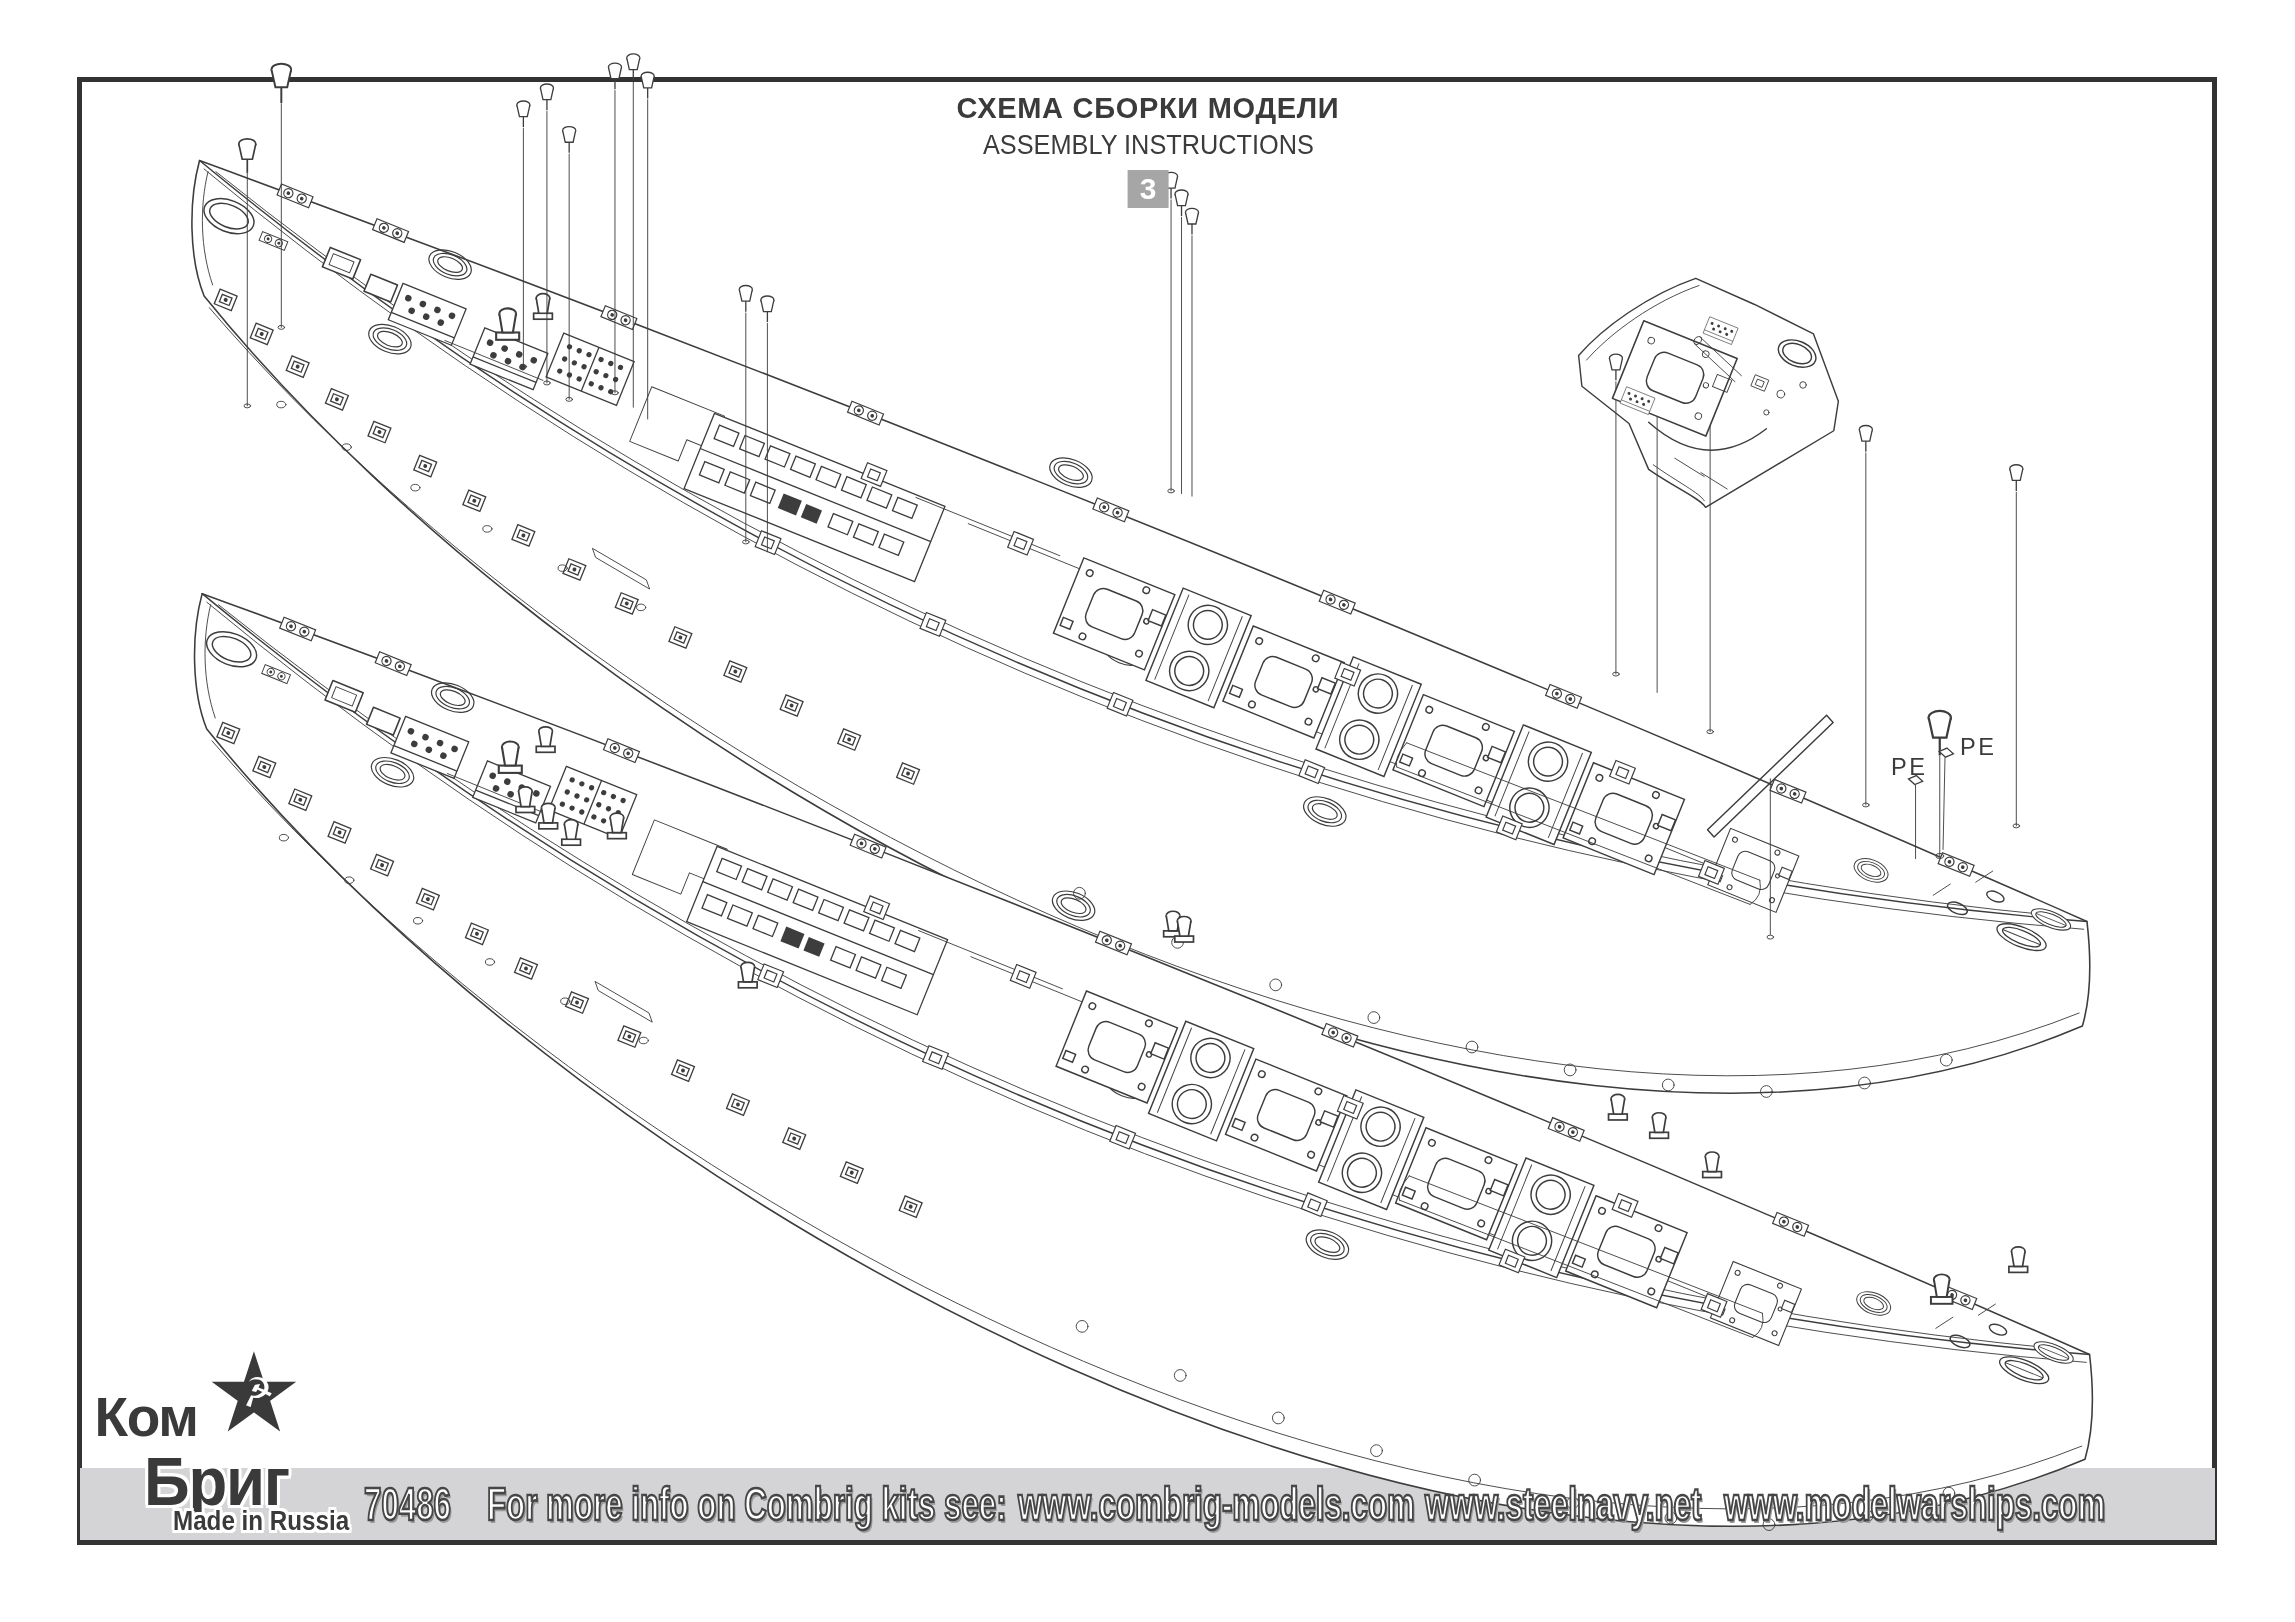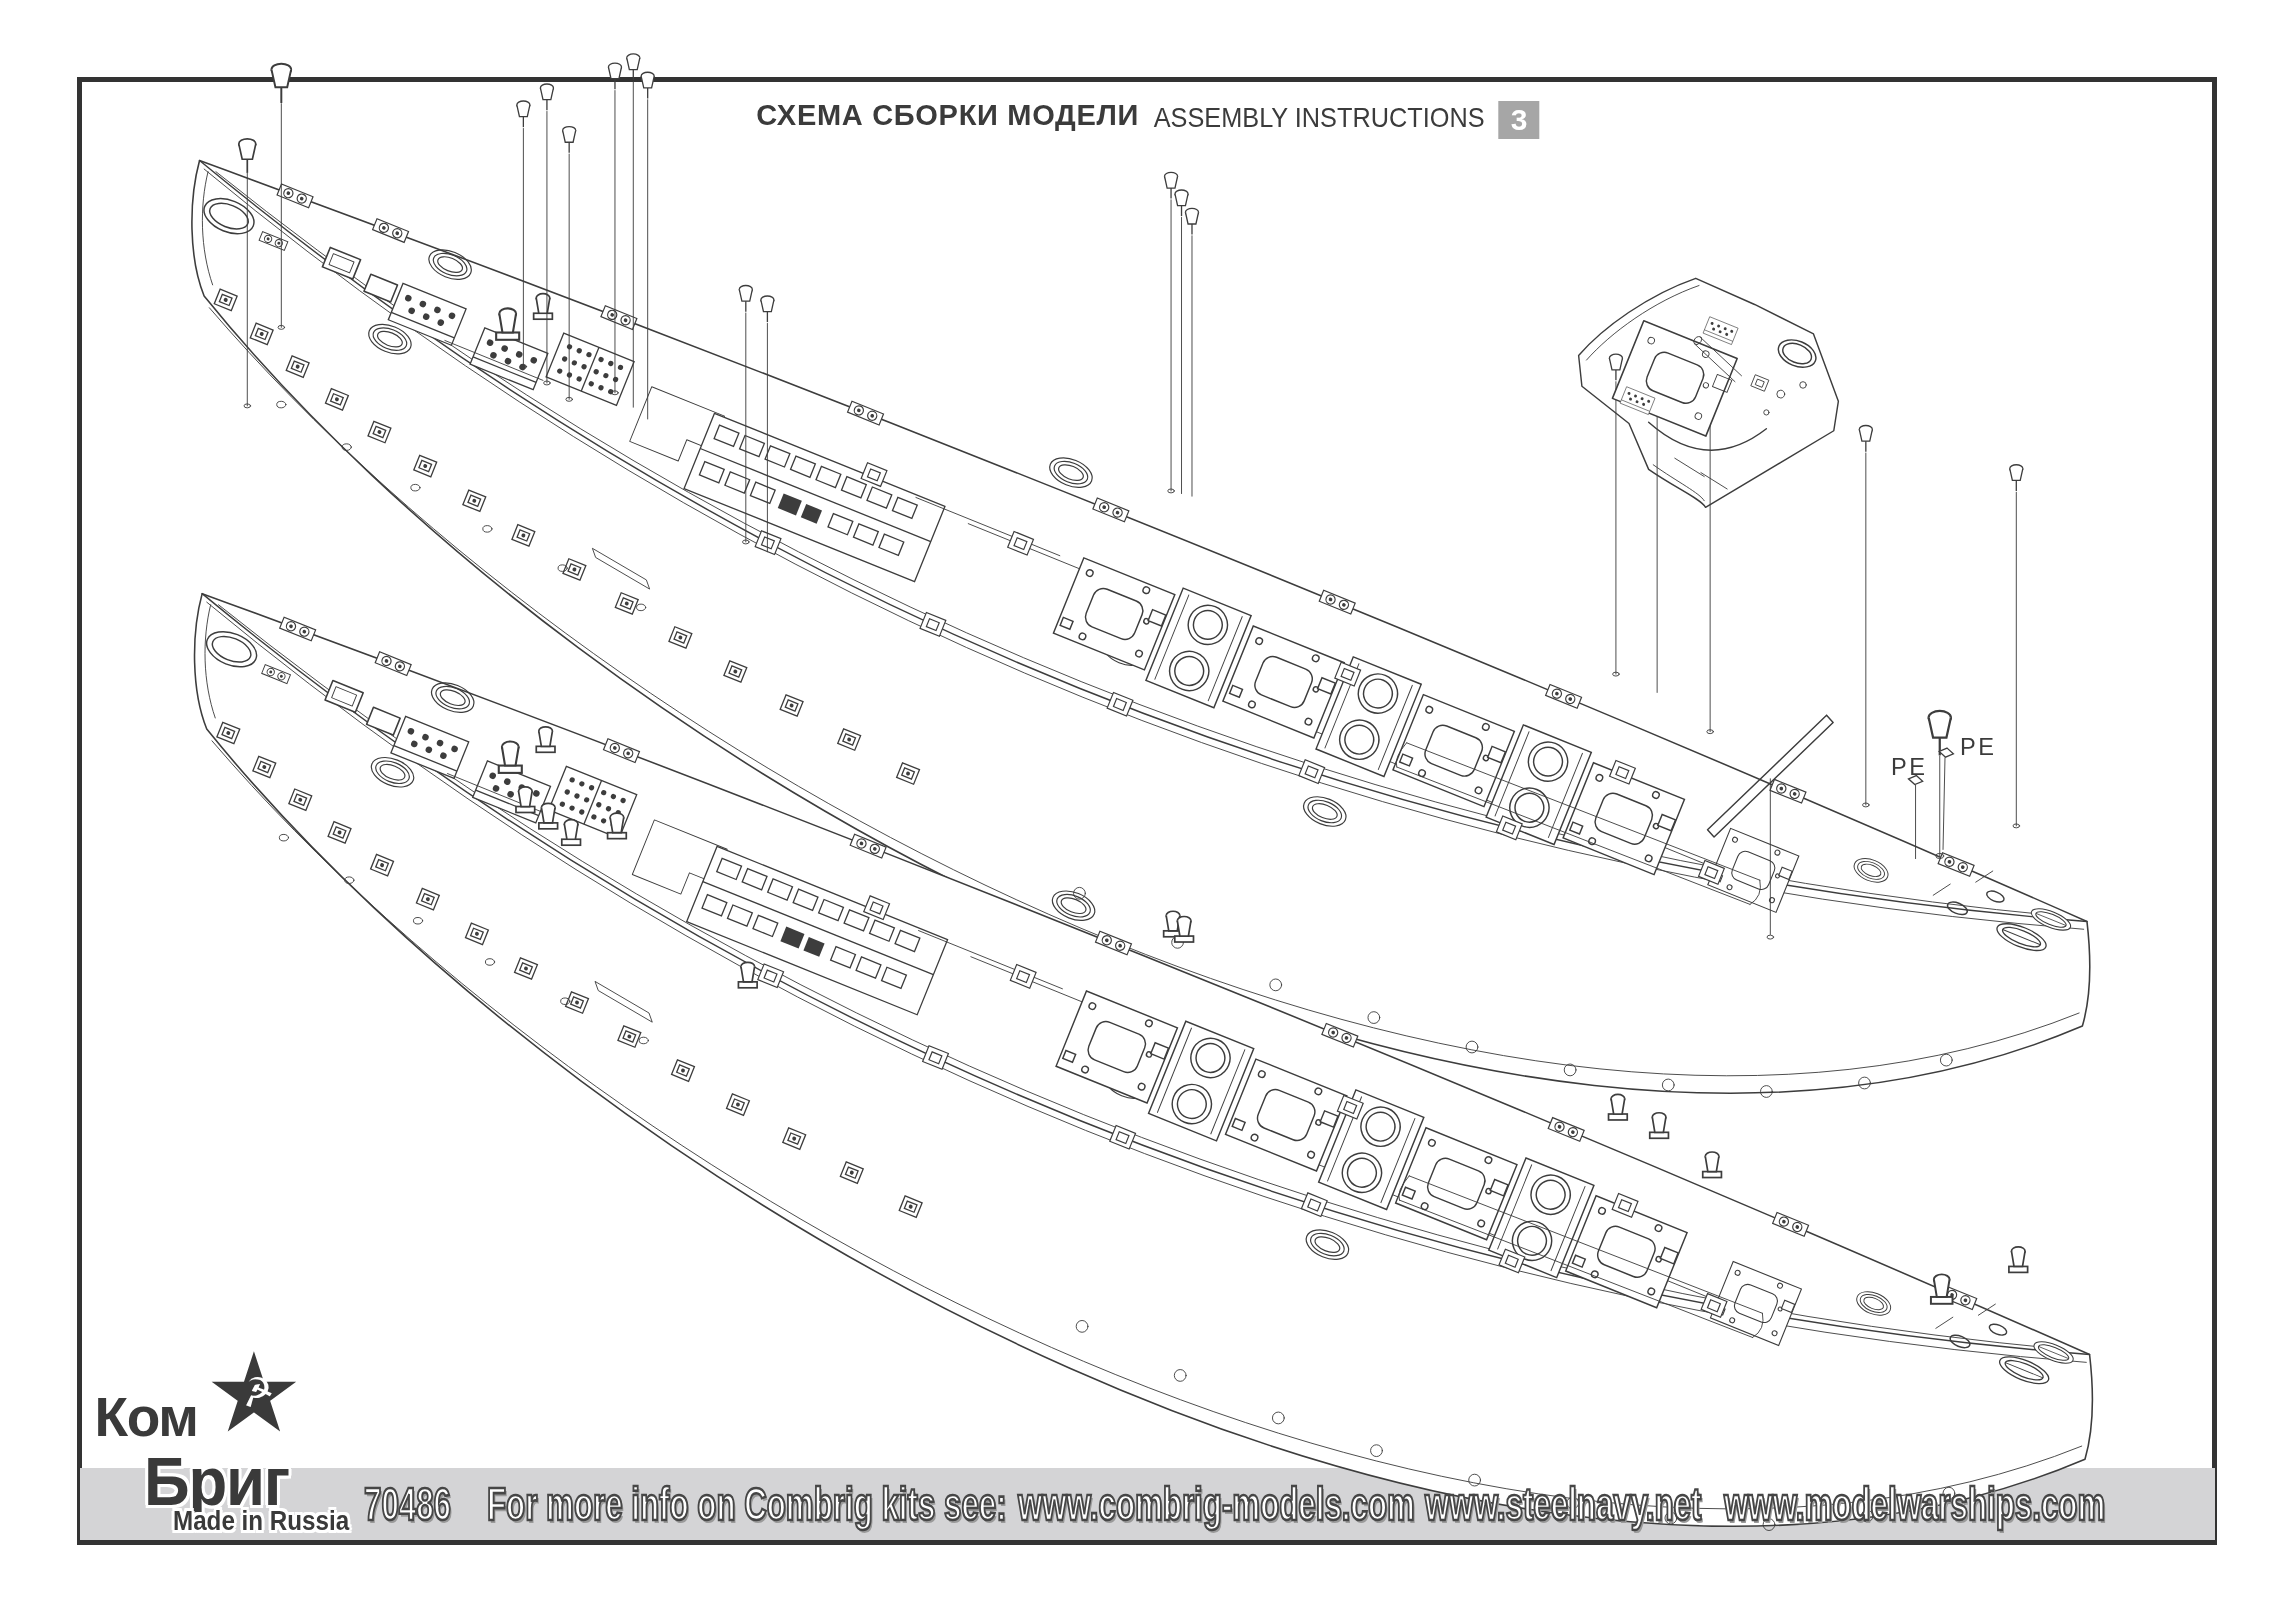--- a/index.html
+++ b/index.html
@@ -2,21 +2,21 @@
 <html style="font-size:10.5px"><head>
 <meta charset="utf-8">
 <style>
   html,body{margin:0;padding:0;background:#fff;}
   .page{position:relative;width:2295px;height:1623px;background:#ffffff;overflow:hidden;
         font-family:"Liberation Sans",sans-serif;color:#3b3b3b;}
   .frame{position:absolute;left:77px;top:77px;width:2140px;height:1468px;
          border:5.2px solid #333333;box-sizing:border-box;background:#ffffff;}
   
   .title-block{position:absolute;left:1148px;top:92px;transform:translateX(-50%);
-               display:flex;flex-direction:row;align-items:center;z-index:4;}
+               display:flex;flex-direction:column;align-items:center;z-index:4;}
   .title-ru{font-size:29px;font-weight:bold;letter-spacing:0.7px;color:#3b3b3b;white-space:nowrap;}
   .title-en{font-size:27.5px;font-weight:normal;color:#3b3b3b;white-space:nowrap;
             transform:scaleX(0.92);margin-top:3.9px;}
   .step-badge{margin-top:9.2px;width:41px;height:38px;background:#a6a6a6;
               display:flex;align-items:center;justify-content:center;
               font-size:30px;font-weight:bold;color:#ffffff;}
   
   svg.draw{position:absolute;left:0;top:0;z-index:2;}
   .ln{fill:none;stroke:#3d3d3d;stroke-width:2.2;stroke-linejoin:round;stroke-linecap:round;}
   .thin{stroke-width:1.4;}

